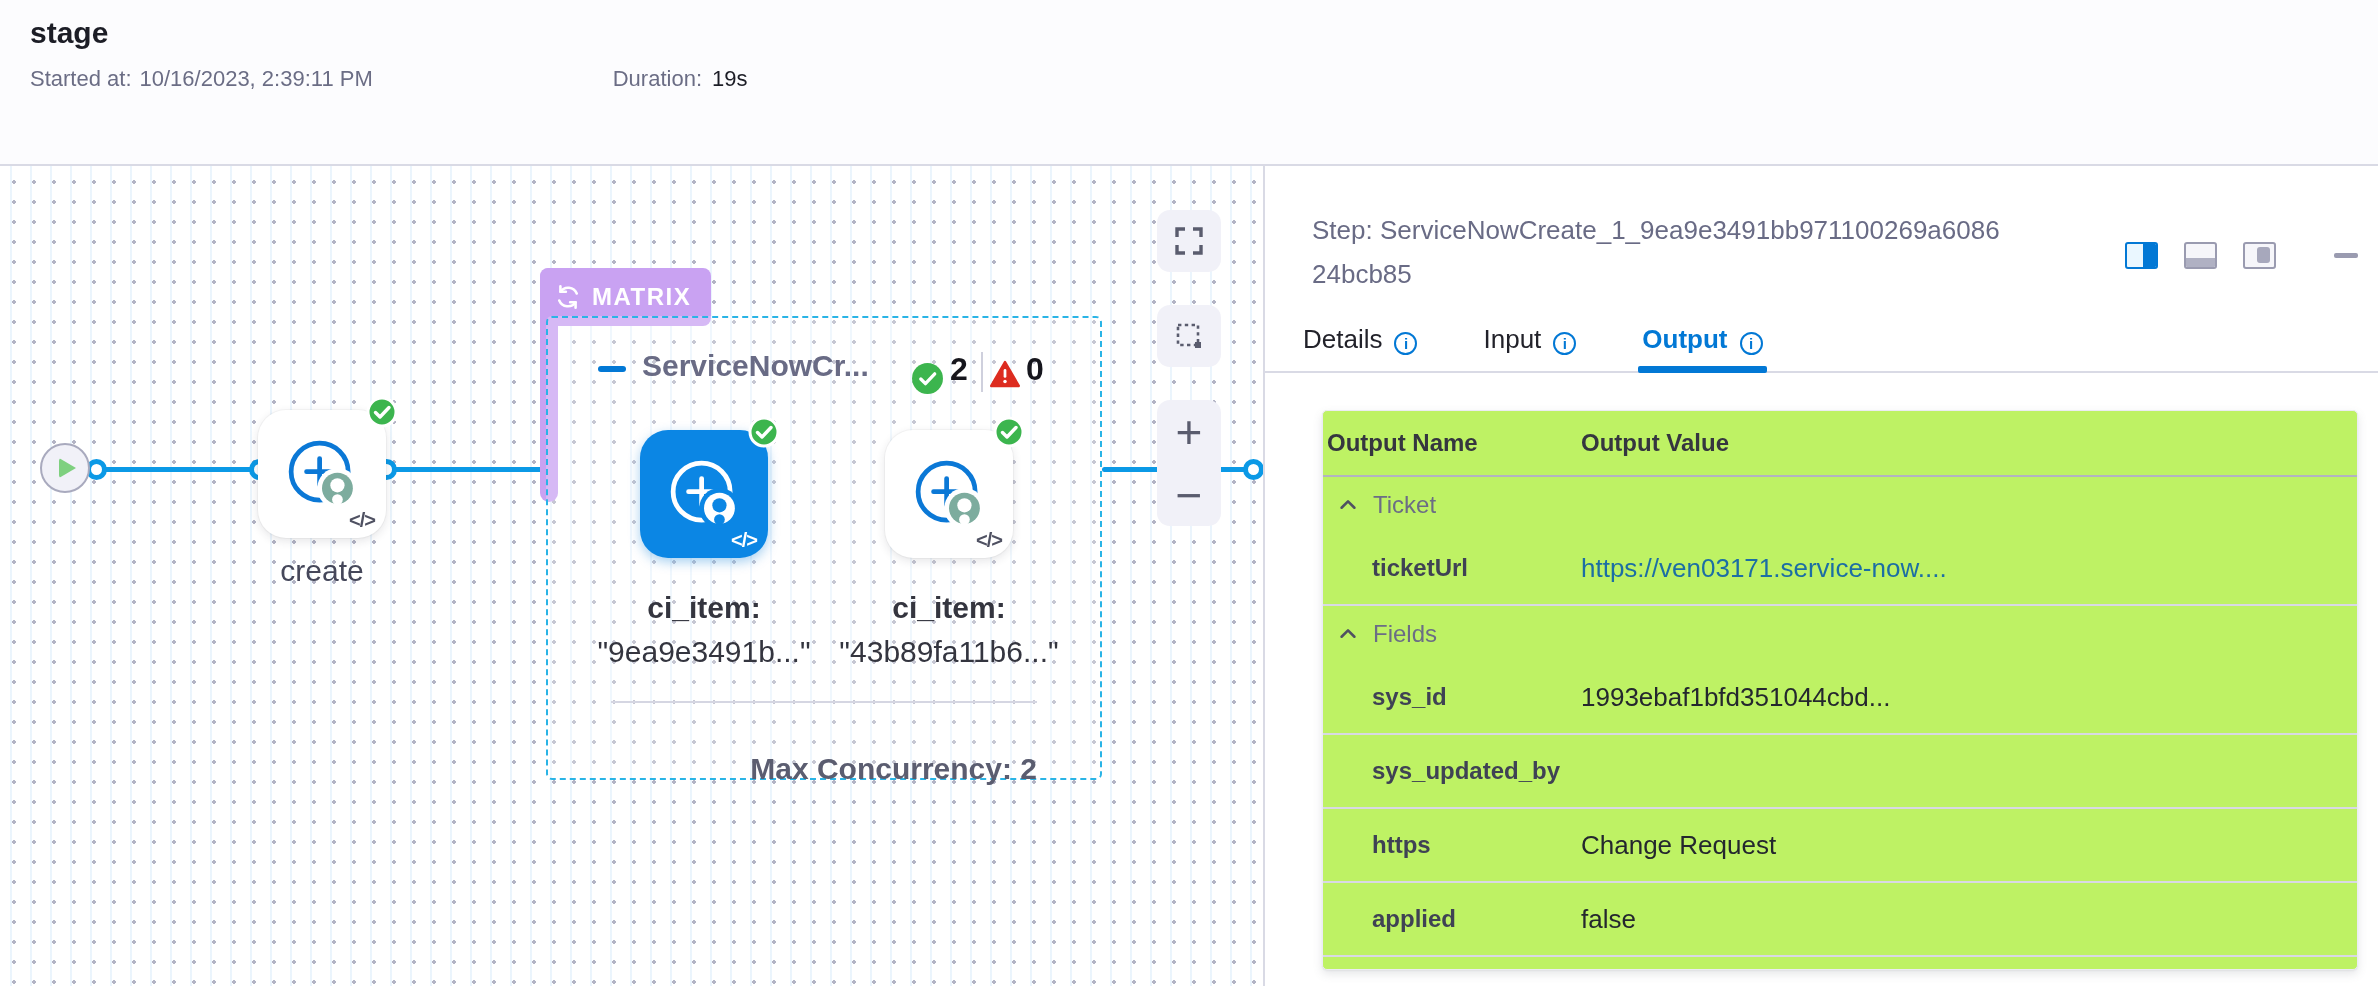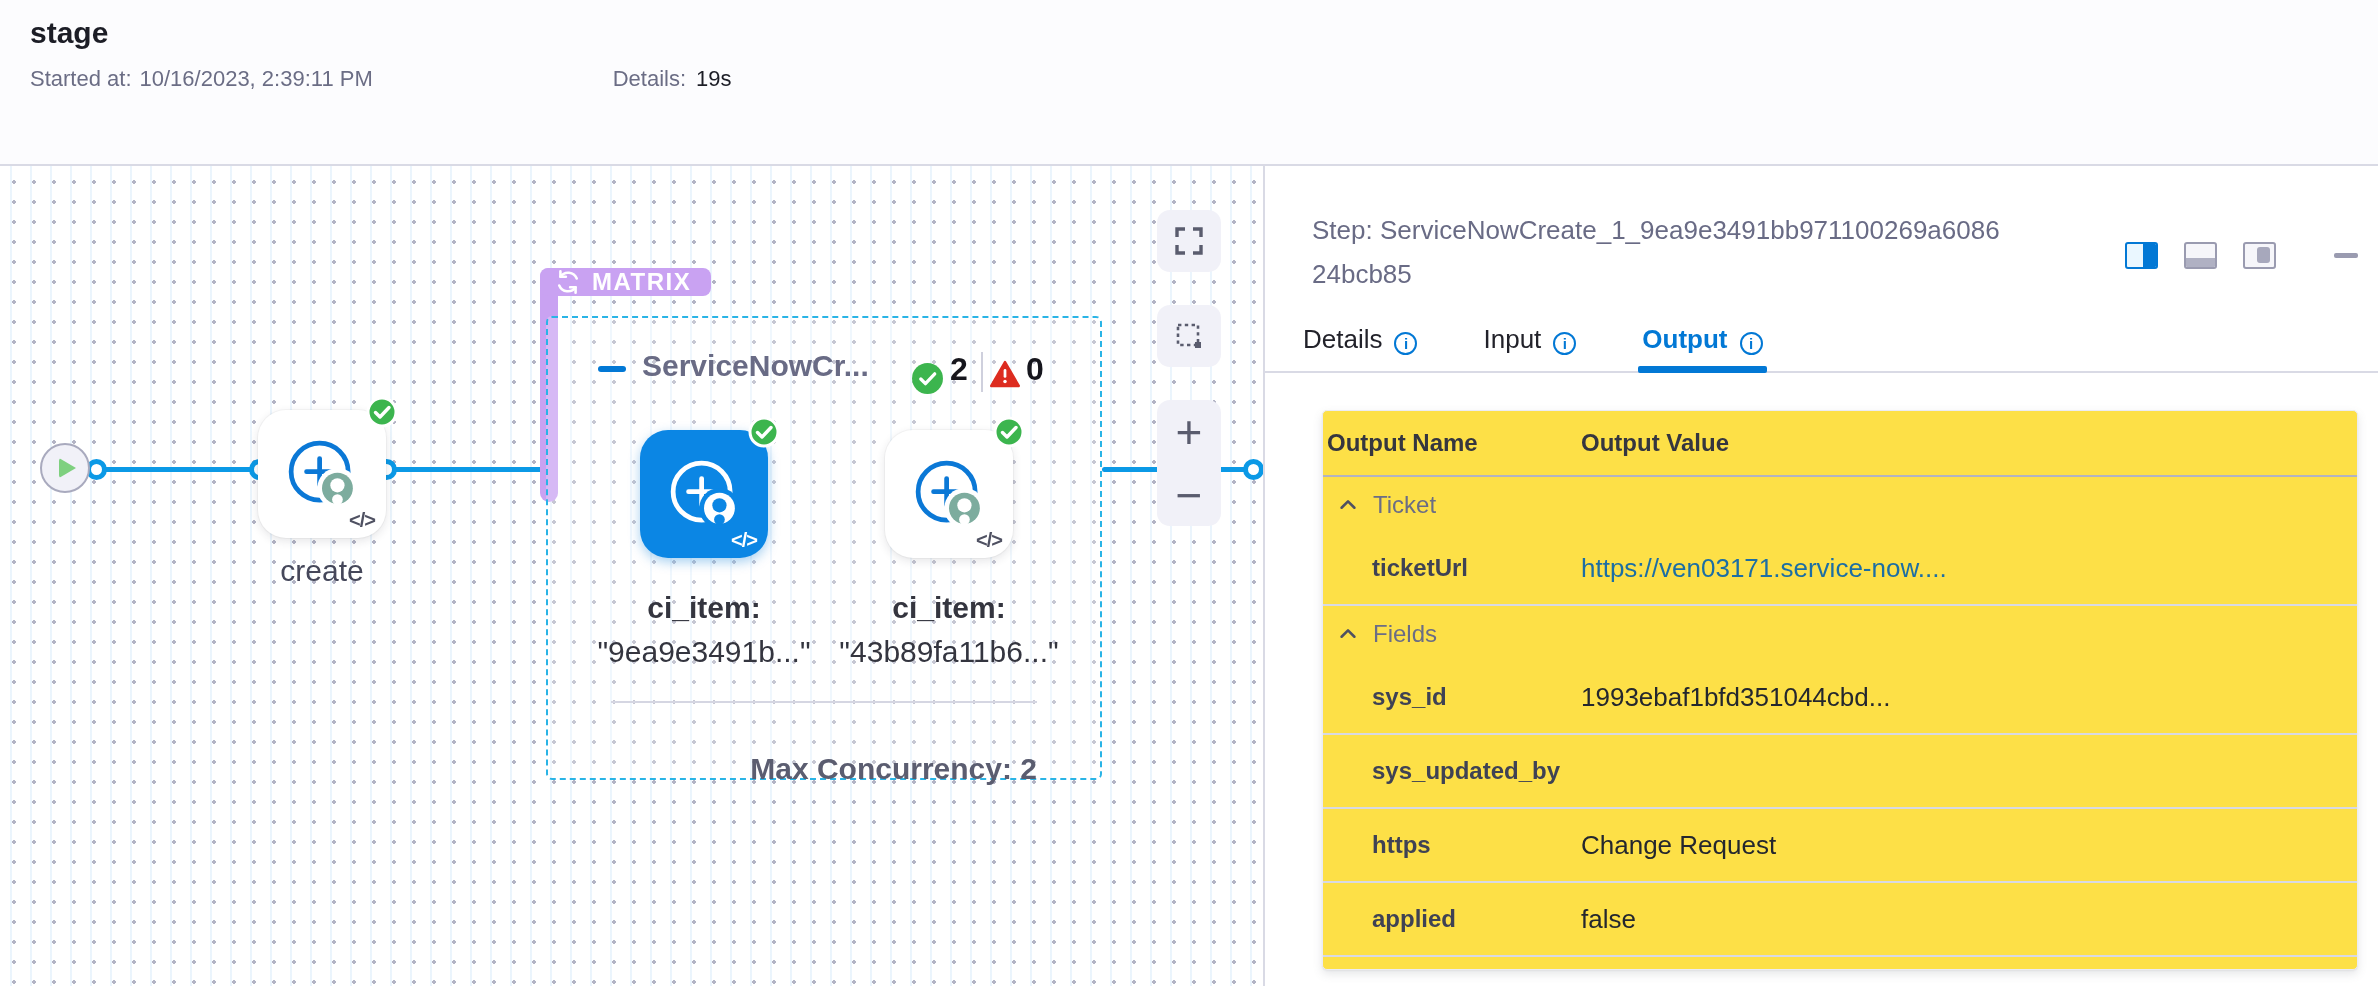--- a/index.html
+++ b/index.html
@@ -41,21 +41,21 @@
     display:flex; align-items:center; justify-content:center; }
   .step-card.blue { background:#0b86e4; box-shadow:0 4px 12px rgba(2,120,213,0.35); }
   .code-glyph { position:absolute; right:11px; bottom:6px; font-size:20px; font-weight:700; color:#4f5162; letter-spacing:-1px; }
   .step-card.blue .code-glyph { color:#fff; }
   .check-badge { position:absolute; width:32px; height:32px; }
   .node-label { position:absolute; font-size:30px; color:#45475a; text-align:center; }
 
   
   .matrix-bar { position:absolute; left:540px; top:102px; width:18px; height:234px;
     background:#c9a2f2; border-radius:9px; }
-  .matrix-badge { position:absolute; left:540px; top:102px; height:28px; background:#c9a2f2;
+  .matrix-badge { position:absolute; left:540px; top:102px; height:58px; background:#c9a2f2;
     border-radius:8px; display:flex; align-items:center; padding:0 20px 0 14px; gap:10px; }
   .matrix-badge-text { color:#fff; font-size:24px; font-weight:700; letter-spacing:1.5px; }
   .matrix-box { position:absolute; left:546px; top:150px; width:556px; height:464px;
     border:2.5px dashed #2ab4e6; border-radius:6px; background:rgba(255,255,255,0.25); }
   .matrix-collapse { position:absolute; left:598px; top:200px; width:28px; height:6px;
     border-radius:3px; background:#0278d5; }
   .matrix-title { position:absolute; left:642px; top:183px; font-size:30px; font-weight:600; color:#696b85; }
   .count-num { position:absolute; top:185px; font-size:32px; font-weight:700; color:#16161d; }
   .count-divider { position:absolute; left:981px; top:186px; width:2px; height:40px; background:#cfd0dd; }
   .ci-block { position:absolute; width:220px; text-align:center; font-size:30px; color:#34353f; line-height:44px; }
@@ -91,21 +91,21 @@
   .tabs { display:flex; gap:58px; padding-left:34px; margin-top:22px; border-bottom:2px solid #d9dae5; }
   .tab { display:flex; align-items:flex-end; gap:12px; padding:6px 4px 16px 4px; position:relative;
     font-size:26px; font-weight:500; color:#22222a; cursor:pointer; }
   .tab.active { color:#0278d5; font-weight:600; }
   .tab.active::after { content:""; position:absolute; left:0; right:0; bottom:-2px; height:7px; background:#0278d5; border-radius:2px; }
   .info-icon { width:23px; height:23px; border-radius:50%; border:2px solid #0278d5; color:#0278d5;
     font-size:15px; font-weight:700; display:inline-flex; align-items:center; justify-content:center; font-style:normal; }
   .info-icon::after { content:"i"; }
 
   .panel-content { padding:37px 22px 0 57px; }
-  .out-table { width:1036px; background:#fde047; border:1px solid #ececf3; border-radius:5px;
+  .out-table { width:1036px; background:#bef264; border:1px solid #ececf3; border-radius:5px;
     box-shadow:0 4px 10px rgba(96,97,112,0.16), 0 1px 2px rgba(40,41,61,0.06); min-height:560px; }
   .t-row { display:flex; align-items:center; }
   .t-head { height:66px; border-bottom:2px solid #b2b3c1; }
   .t-col-name { width:258px; padding-left:4px; }
   .t-head .t-col-name, .t-head .t-col-value { font-size:24px; font-weight:700; color:#35363f; }
   .t-col-value { flex:1; }
   .t-group { height:55px; }
   .t-group-label { font-size:24px; color:#6b6d85; margin-left:14px; }
   .chev { display:inline-flex; margin-left:14px; }
   .t-data { height:74px; border-bottom:2px solid #d8d9e3; }
@@ -115,21 +115,21 @@
 </style>
 </head>
 <body>
 
 <header class="top-header">
   <div class="stage-title">stage</div>
   <div class="meta-row">
     <span class="meta-label">Started at:</span>
     <span class="meta-value">10/16/2023, 2:39:11 PM</span>
     <span class="meta-duration">
-      <span class="meta-label">Details:</span>
+      <span class="meta-label">Duration:</span>
       <span class="meta-value dark">19s</span>
     </span>
   </div>
 </header>
 
 <div class="main">
 
   <section class="canvas">
 
     <div class="edge-line" style="left:90px; top:301px; width:458px;"></div>

